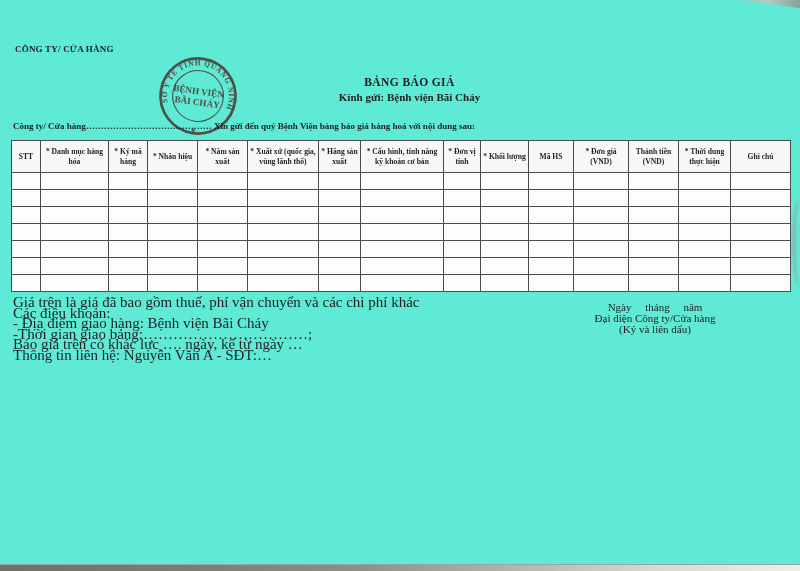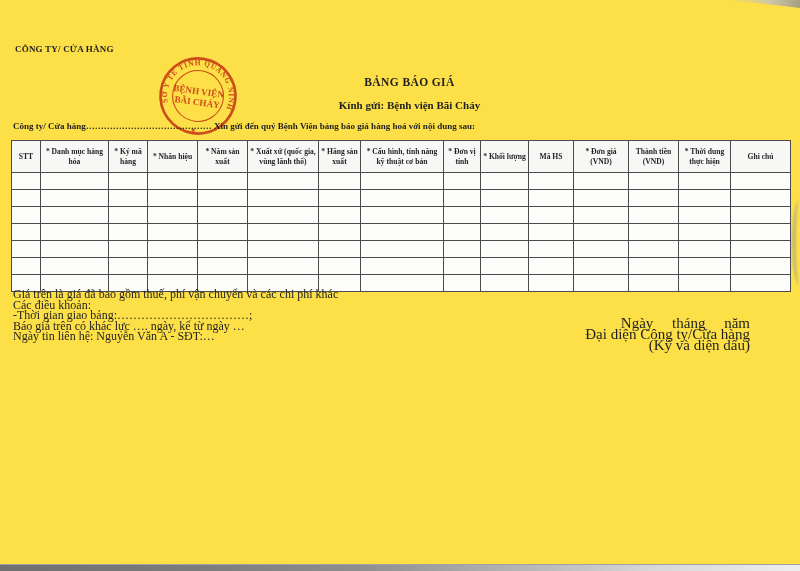--- a/index.html
+++ b/index.html
@@ -1,21 +1,21 @@
 <!DOCTYPE html>
 <html><head>
 <meta charset="utf-8">
 <style>
   * { margin: 0; padding: 0; box-sizing: border-box; }
   html, body { background: #e8e8e8; }
   .page {
     position: relative;
     width: 800px;
     height: 571px;
-    background: #fde047;
+    background: #5eead4;
     overflow: hidden;
     font-family: "Liberation Serif", "DejaVu Serif", serif;
     color: #1f1f22;
   }
   
   .scan-strip-bottom {
     position: absolute; left: 0; bottom: 0; width: 100%; height: 7px;
     background: linear-gradient(90deg, #6f6f6f 0%, #7c7c7c 25%, #8e8e8e 45%, #b5b5b5 65%, #d8d8d8 82%, #eeeeee 100%);
     border-top: 1px solid #a0a0a0;
   }
@@ -30,21 +30,21 @@
     border-left: 4px solid #9b9b9b; border-radius: 50%;
     opacity: .55; filter: blur(1px);
   }
   
   .company-label {
     position: absolute; left: 15px; top: 44px;
     font-size: 9px; font-weight: bold; letter-spacing: .2px;
   }
   .title-block { position: absolute; left: 0; top: 76px; width: 800px; text-align: center; padding-left: 19px; }
   .doc-title { font-size: 11.5px; font-weight: bold; letter-spacing: .4px; }
-  .doc-subtitle { font-size: 11px; font-weight: bold; margin-top: 11px; font-family: Liberation Serif, serif; }
+  .doc-subtitle { font-size: 11px; font-weight: bold; margin-top: 3px; font-family: Liberation Serif, serif; }
   .intro-line {
     position: absolute; left: 13px; top: 121px;
     font-size: 9px; font-weight: bold; white-space: pre;
   }
   
   .stamp {
     position: absolute; left: 148px; top: 46px; width: 100px; height: 100px;
     transform: rotate(8deg);
     color: #c84443;
     opacity: .9;
@@ -61,27 +61,27 @@
     border: 1px solid #4b4b4b;
     font-size: 7.6px; font-weight: bold;
     text-align: center; vertical-align: middle;
     padding: 1px 1px; line-height: 1.3;
     overflow: hidden;
   }
   .quote-table thead th { height: 32px; background: #f7f7f5; }
   .quote-table tbody td { height: 17px; background: #fdfdfc; }
   
   .notes-block {
-    position: absolute; left: 13px; top: 289px;
-    font-size: 12px; line-height: 10.6px;
+    position: absolute; left: 13px; top: 297px;
+    font-size: 15px; line-height: 10.6px;
   }
   .note-line { white-space: pre; }
   .signature-block {
-    position: absolute; left: 560px; top: 318px; width: 190px;
-    text-align: right; font-size: 15px; line-height: 11px;
+    position: absolute; left: 560px; top: 302px; width: 190px;
+    text-align: center; font-size: 11px; line-height: 11px;
   }
   .sig-line { white-space: pre; }
 </style>
 </head>
 <body>
 
 <div class="page">
 
   <div class="scan-smudge-topright"></div>
   <div class="scan-smudge-right"></div>
@@ -130,21 +130,21 @@
       </colgroup>
     <thead>
       <tr id="header-row">
           <th>STT</th>
           <th>* Danh mục hàng hóa</th>
           <th>* Ký mã hàng</th>
           <th>* Nhãn hiệu</th>
           <th>* Năm sản xuất</th>
           <th>* Xuất xứ (quốc gia, vùng lãnh thổ)</th>
           <th>* Hãng sản xuất</th>
-          <th>* Cấu hình, tính năng kỹ thuật cơ bản</th>
+          <th>* Cấu hình, tính năng kỹ khoản cơ bản</th>
           <th>* Đơn vị tính</th>
           <th>* Khối lượng</th>
           <th>Mã HS</th>
           <th>* Đơn giá (VND)</th>
           <th>Thành tiền (VND)</th>
           <th>* Thời dung thực hiện</th>
           <th>Ghi chú</th>
         </tr>
     </thead>
     <tbody id="table-body">
@@ -266,24 +266,25 @@
           <td></td>
           <td></td>
           <td></td>
         </tr>
       </tbody>
   </table>
 
   <div class="notes-block">
     <div class="note-line">Giá trên là giá đã bao gồm thuế, phí vận chuyển và các chi phí khác</div>
     <div class="note-line">Các điều khoản:</div>
+    <div class="note-line">- Địa điểm giao hàng: Bệnh viện Bãi Cháy</div>
     <div class="note-line">-Thời gian giao bảng:……………………………;</div>
     <div class="note-line">Báo giá trên có khác lực …. ngày, kể từ ngày …</div>
-    <div class="note-line">Ngày tin liên hệ: Nguyễn Văn A - SĐT:…</div>
+    <div class="note-line">Thông tin liên hệ: Nguyễn Văn A - SĐT:…</div>
   </div>
 
   <div class="signature-block">
     <div class="sig-line">Ngày     tháng     năm</div>
     <div class="sig-line">Đại diện Công ty/Cửa hàng</div>
-    <div class="sig-line">(Ký và diện dấu)</div>
+    <div class="sig-line">(Ký và liên dấu)</div>
   </div>
 
 </div>
 
 </body></html>

